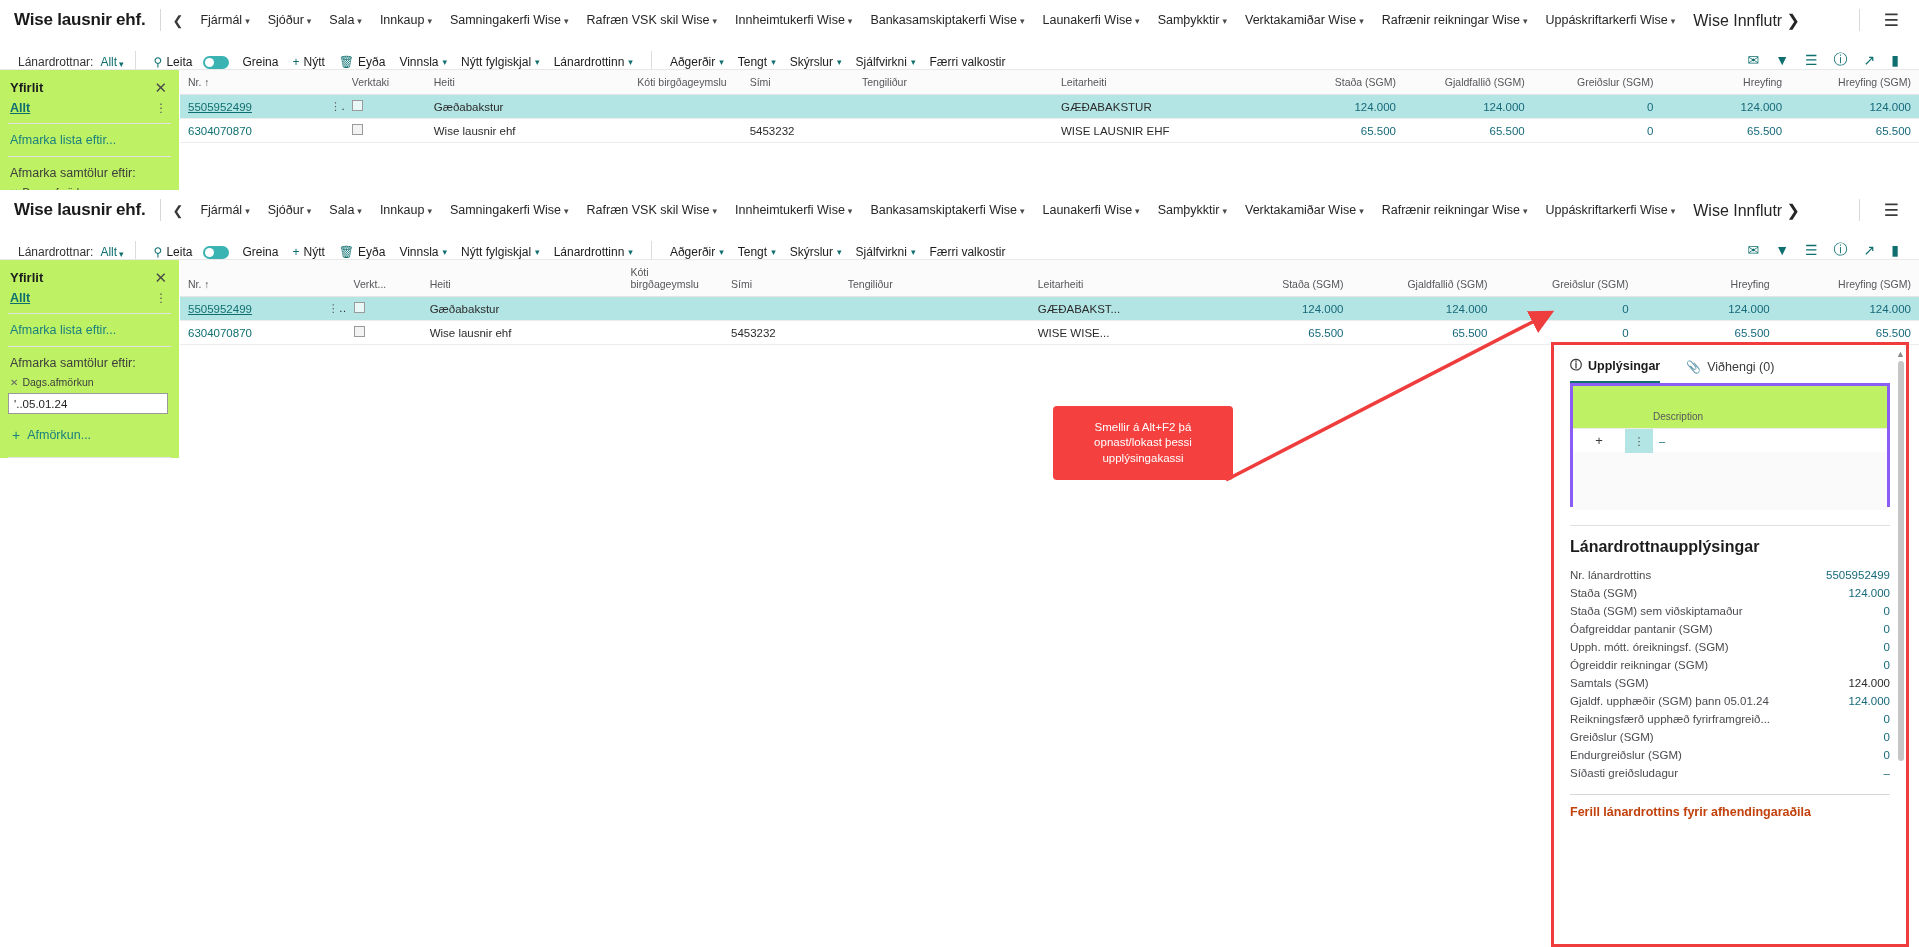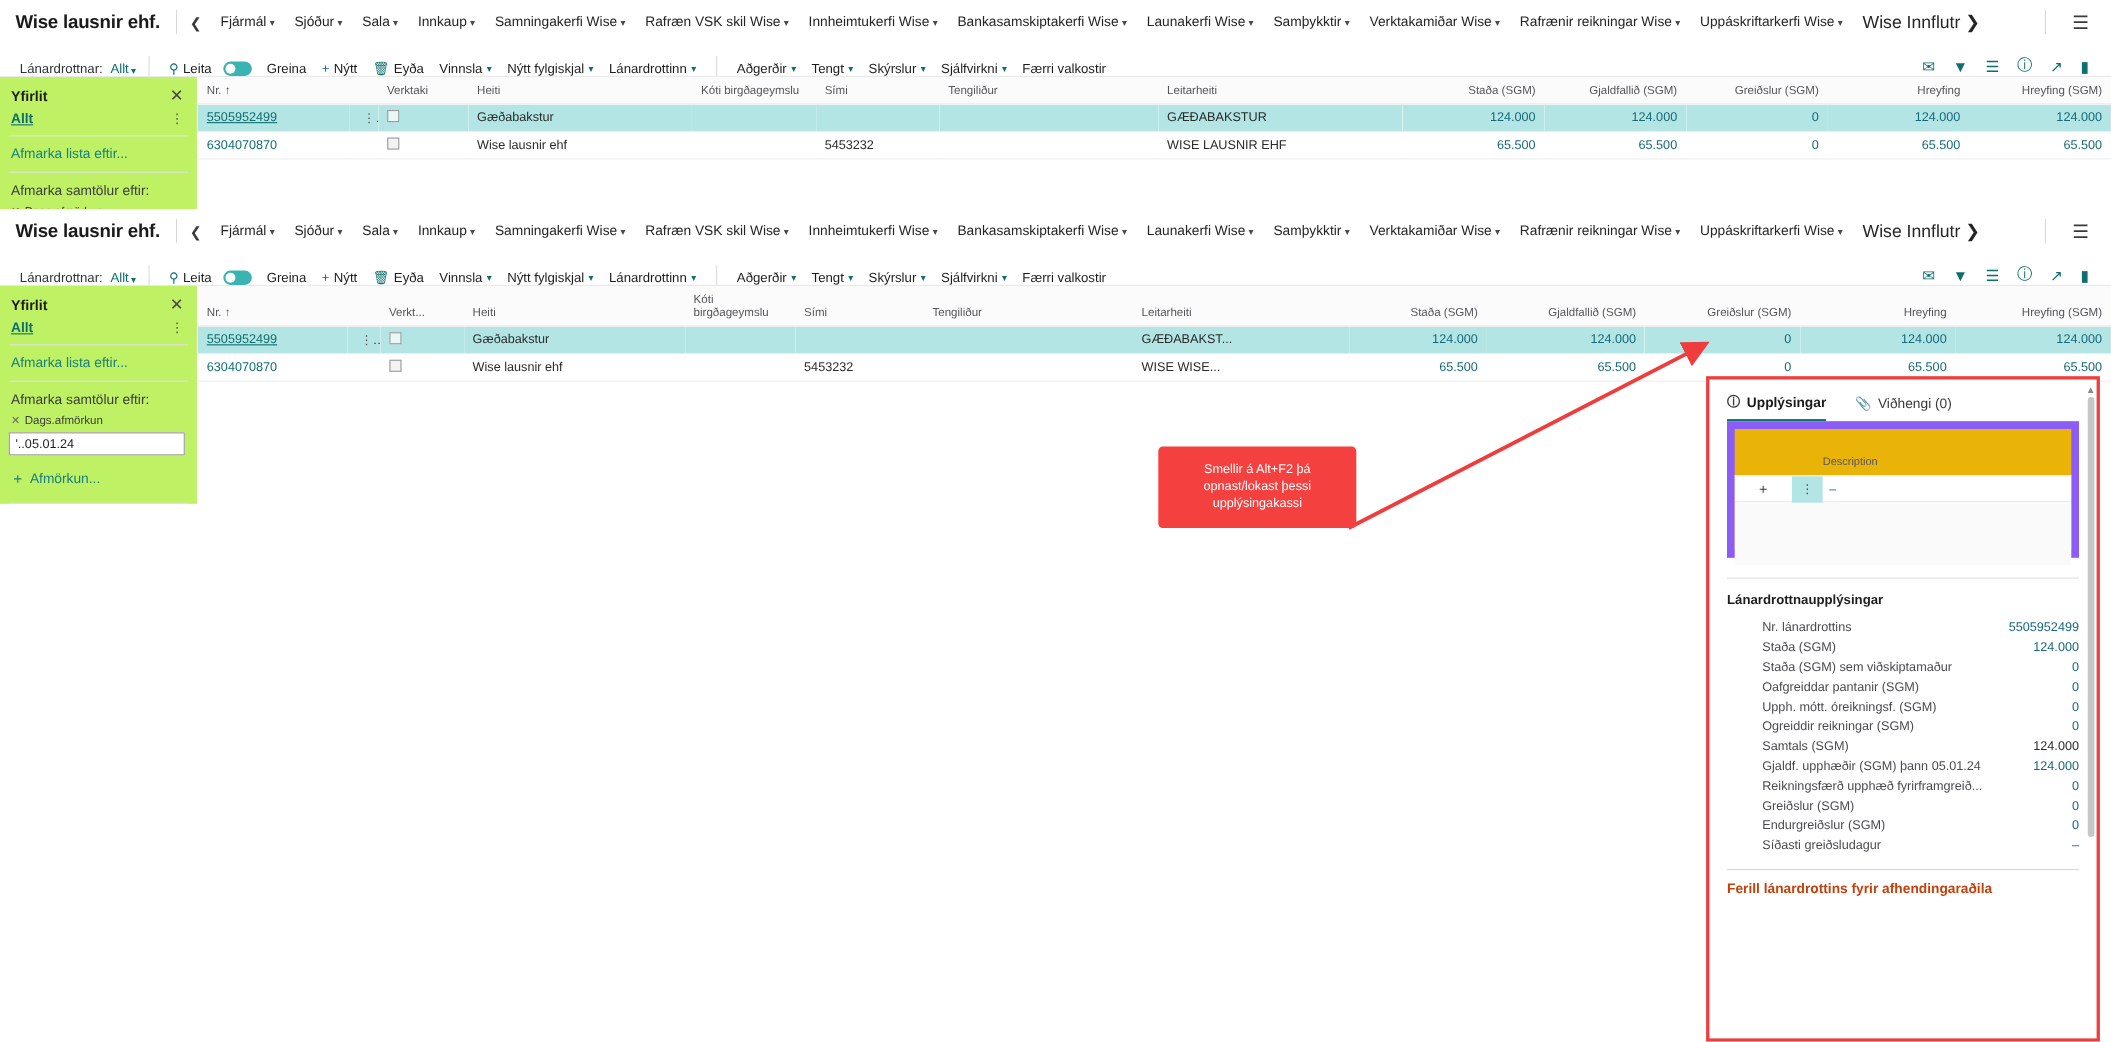--- a/index.html
+++ b/index.html
@@ -114,34 +114,34 @@
     position:absolute; left: 1551px; top: 342px; width: 358px; height: 605px;
     background:#ffffff; border: 3px solid #ef3c3c; overflow:hidden;
   }
   .fb-inner { padding: 8px 16px 0 16px; position:relative; height:100%; }
   .fb-tabs { display:flex; align-items:center; gap: 26px; padding: 4px 0 0 0; }
   .fb-tab { font-size:12.5px; color:#3a3a3a; padding-bottom:7px; display:flex; align-items:center; gap:6px;}
   .fb-tab.active { color:#1a1a1a; font-weight:700; border-bottom: 2px solid #0f6f6f; }
   .fb-tab .ic { font-size:12px; color:#3a3a3a; }
   .fb-sectionhdr { font-size:12.5px; font-weight:700; color:#1d1d1d; padding: 14px 0 6px 0; }
   .fb-sectionhdr .caret { font-weight:400; font-size:10px; margin-left:3px; }
-  .doc-table { border: 7px solid #8b5cf6; background:#eab308; height: 124px; position:relative; }
+  .doc-table { border: 3px solid #8b5cf6; background:#bef264; height: 124px; position:relative; }
   .doc-head { display:flex; height: 42px; align-items:flex-end; }
   .doc-head .c1 { width: 52px; }
   .doc-head .c2 { width: 28px; }
   .doc-head .c3 { flex:1; font-size:10px; color:#56575b; padding-bottom:6px; }
   .doc-row { display:flex; align-items:center; height:24px; border-top:1px solid #ececec; background:#fff;}
   .doc-row .c1 { width:52px; text-align:center; color:#3a3a3a; font-size:13px;}
   .doc-row .c2 { width:28px; text-align:center; color:#444; font-size:11px; background:#b4e5e5; height:24px; line-height:24px;}
   .doc-row .c3 { flex:1; font-size:11px; color:#16697a; padding-left:6px;}
   .doc-empty { background:#fafafa; height: 58px; }
 
   .fb-rule { height:1px; background:#e0e0e0; margin: 18px 0 12px 0; }
-  .fb-title2 { font-size:12px; font-weight:700; color:#1d1d1d; padding: 0 0 10px 0; }
-  .fb-line { display:flex; align-items:center; font-size:11.5px; padding: 3px 0; margin-left: 32px; }
+  .fb-title2 { font-size:16px; font-weight:700; color:#1d1d1d; padding: 0 0 10px 0; }
+  .fb-line { display:flex; align-items:center; font-size:11.5px; padding: 3px 0; }
   .fb-line .k { color:#4a4b4f; flex:1 1 auto; white-space:nowrap; overflow:hidden; text-overflow:ellipsis;}
   .fb-line .v { color:#16697a; text-align:right; white-space:nowrap; padding-left:8px; }
   .fb-line .v.dark { color:#2b2b2b; }
   .fb-rule2 { height:1px; background:#d8d8d8; margin: 12px 0 10px 0; }
   .fb-title3 { font-size:12.5px; font-weight:700; color:#c2410c; }
   .fb-scroll {
     position:absolute; right:2px; top: 16px; width: 6px; height: 400px;
     background:#c6c6c6; border-radius:3px;
   }
   .fb-scroll-up { position:absolute; right:1px; top:4px; font-size:9px; color:#8a8a8a; }

